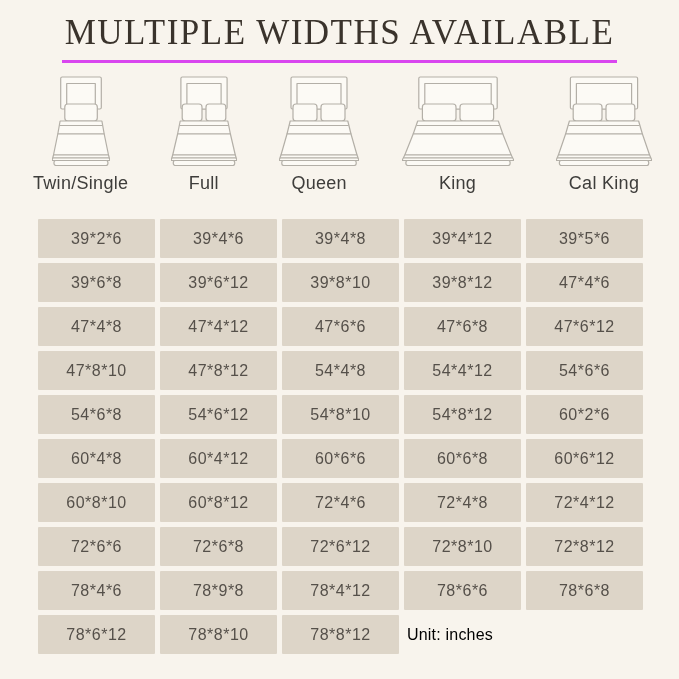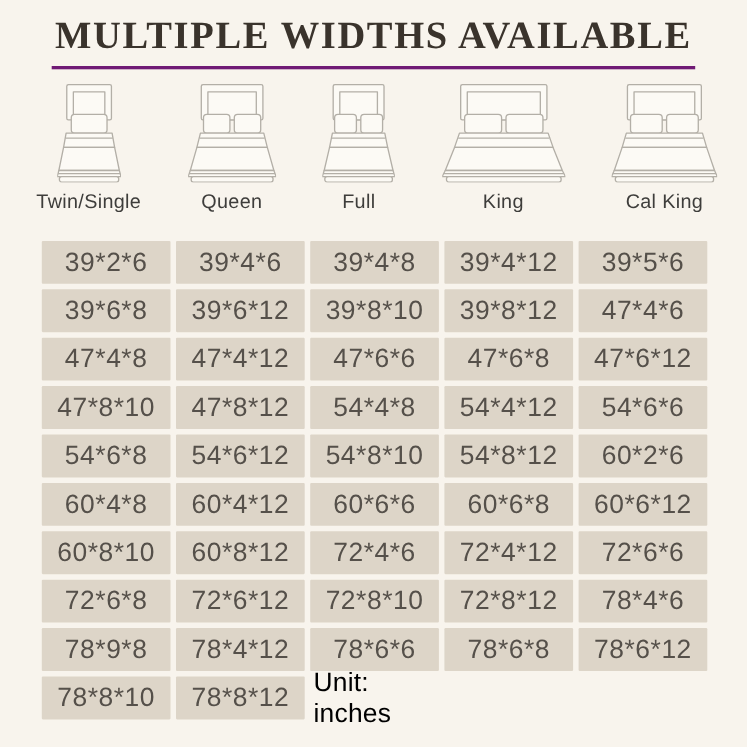--- a/index.html
+++ b/index.html
@@ -11,24 +11,24 @@
   }
   .page { width: 679px; height: 679px; position: relative; }
 
   
   .title-wrap { text-align: center; margin: 0; padding-top: 13px; }
   .page-title {
     display: inline-block;
     margin: 0;
     font-family: "Liberation Serif", serif;
     font-size: 35px;
-    font-weight: 700;
+    font-weight: 400;
     letter-spacing: 1.5px;
     color: #3a332c;
-    border-bottom: 3px solid #701a75;
+    border-bottom: 3px solid #d946ef;
     padding: 0 3px 7px 3px;
     white-space: nowrap;
   }
 
   
   .beds-row {
     display: flex;
     justify-content: space-between;
     align-items: flex-end;
     padding: 0 27px 0 33px;
@@ -51,21 +51,21 @@
     display: grid;
     grid-template-columns: repeat(5, 1fr);
     gap: 5px;
     margin: 25px 36px 0 38px;
   }
   .cell {
     height: 39px;
     background: #ddd5c8;
     border-radius: 1px;
     color: #55504a;
-    font-size: 24px;
+    font-size: 16px;
     letter-spacing: 0.5px;
     display: flex;
     align-items: center;
     justify-content: center;
   }
   .cell.unit {
     background: transparent;
     color: #000000;
     justify-content: flex-start;
     padding-left: 3px;
@@ -88,50 +88,50 @@
             <rect x="14.7" y="7.5" width="28.6" height="25.5" rx="0"></rect>
             <rect x="12.8" y="28" width="32.5" height="17" rx="3"></rect>
             <polygon points="8.1,45 49.9,45 52.2,58 5.8,58"></polygon>
             <line x1="7.5" y1="49.5" x2="50.5" y2="49.5"></line>
             <polygon points="5.8,58 52.2,58 56.5,79 1.5,79"></polygon>
             <polygon points="1.5,79 56.5,79 58.0,84.5 0.0,84.5"></polygon>
             <line x1="0.8" y1="81.8" x2="57.2" y2="81.8"></line>
             <rect x="2.0" y="84.5" width="53.9" height="5" rx="2"></rect>
           </svg></div>
       <div class="bed-label">Twin/Single</div>
+    </div>
+    <div class="bed">
+      <div class="bed-art"><svg width="66" height="90" viewBox="0 0 66 90" fill="#fcfaf5" stroke="#b3afa7" stroke-width="1.2" stroke-linejoin="round">
+            <rect x="9.9" y="1" width="46.2" height="32" rx="1.5"></rect>
+            <rect x="15.9" y="7.5" width="34.2" height="25.5" rx="0"></rect>
+            <rect x="11.2" y="28" width="19.8" height="17" rx="3"></rect>
+            <rect x="35.0" y="28" width="19.8" height="17" rx="3"></rect>
+            <polygon points="9.2,45 56.8,45 59.4,58 6.6,58"></polygon>
+            <line x1="8.6" y1="49.5" x2="57.4" y2="49.5"></line>
+            <polygon points="6.6,58 59.4,58 64.3,79 1.7,79"></polygon>
+            <polygon points="1.7,79 64.3,79 66.0,84.5 0.0,84.5"></polygon>
+            <line x1="0.9" y1="81.8" x2="65.1" y2="81.8"></line>
+            <rect x="2.3" y="84.5" width="61.4" height="5" rx="2"></rect>
+          </svg></div>
+      <div class="bed-label">Full</div>
     </div>
     <div class="bed">
       <div class="bed-art"><svg width="80" height="90" viewBox="0 0 80 90" fill="#fcfaf5" stroke="#b3afa7" stroke-width="1.2" stroke-linejoin="round">
             <rect x="12.0" y="1" width="56.0" height="32" rx="1.5"></rect>
             <rect x="18.0" y="7.5" width="44.0" height="25.5" rx="0"></rect>
             <rect x="14.0" y="28" width="24.0" height="17" rx="3"></rect>
             <rect x="42.0" y="28" width="24.0" height="17" rx="3"></rect>
             <polygon points="11.2,45 68.8,45 72.0,58 8.0,58"></polygon>
             <line x1="10.4" y1="49.5" x2="69.6" y2="49.5"></line>
             <polygon points="8.0,58 72.0,58 78.0,79 2.0,79"></polygon>
             <polygon points="2.0,79 78.0,79 80.0,84.5 0.0,84.5"></polygon>
             <line x1="1.0" y1="81.8" x2="79.0" y2="81.8"></line>
             <rect x="2.8" y="84.5" width="74.4" height="5" rx="2"></rect>
           </svg></div>
       <div class="bed-label">Queen</div>
-    </div>
-    <div class="bed">
-      <div class="bed-art"><svg width="66" height="90" viewBox="0 0 66 90" fill="#fcfaf5" stroke="#b3afa7" stroke-width="1.2" stroke-linejoin="round">
-            <rect x="9.9" y="1" width="46.2" height="32" rx="1.5"></rect>
-            <rect x="15.9" y="7.5" width="34.2" height="25.5" rx="0"></rect>
-            <rect x="11.2" y="28" width="19.8" height="17" rx="3"></rect>
-            <rect x="35.0" y="28" width="19.8" height="17" rx="3"></rect>
-            <polygon points="9.2,45 56.8,45 59.4,58 6.6,58"></polygon>
-            <line x1="8.6" y1="49.5" x2="57.4" y2="49.5"></line>
-            <polygon points="6.6,58 59.4,58 64.3,79 1.7,79"></polygon>
-            <polygon points="1.7,79 64.3,79 66.0,84.5 0.0,84.5"></polygon>
-            <line x1="0.9" y1="81.8" x2="65.1" y2="81.8"></line>
-            <rect x="2.3" y="84.5" width="61.4" height="5" rx="2"></rect>
-          </svg></div>
-      <div class="bed-label">Full</div>
     </div>
     <div class="bed">
       <div class="bed-art"><svg width="112" height="90" viewBox="0 0 112 90" fill="#fcfaf5" stroke="#b3afa7" stroke-width="1.2" stroke-linejoin="round">
             <rect x="16.8" y="1" width="78.4" height="32" rx="1.5"></rect>
             <rect x="22.8" y="7.5" width="66.4" height="25.5" rx="0"></rect>
             <rect x="20.4" y="28" width="33.6" height="17" rx="3"></rect>
             <rect x="58.0" y="28" width="33.6" height="17" rx="3"></rect>
             <polygon points="15.7,45 96.3,45 100.8,58 11.2,58"></polygon>
             <line x1="14.6" y1="49.5" x2="97.4" y2="49.5"></line>
             <polygon points="11.2,58 100.8,58 109.2,79 2.8,79"></polygon>
@@ -185,20 +185,21 @@
       <div class="cell">54*8*12</div>
       <div class="cell">60*2*6</div>
       <div class="cell">60*4*8</div>
       <div class="cell">60*4*12</div>
       <div class="cell">60*6*6</div>
       <div class="cell">60*6*8</div>
       <div class="cell">60*6*12</div>
       <div class="cell">60*8*10</div>
       <div class="cell">60*8*12</div>
       <div class="cell">72*4*6</div>
+      <div class="cell">72*4*8</div>
       <div class="cell">72*4*12</div>
       <div class="cell">72*6*6</div>
       <div class="cell">72*6*8</div>
       <div class="cell">72*6*12</div>
       <div class="cell">72*8*10</div>
       <div class="cell">72*8*12</div>
       <div class="cell">78*4*6</div>
       <div class="cell">78*9*8</div>
       <div class="cell">78*4*12</div>
       <div class="cell">78*6*6</div>

